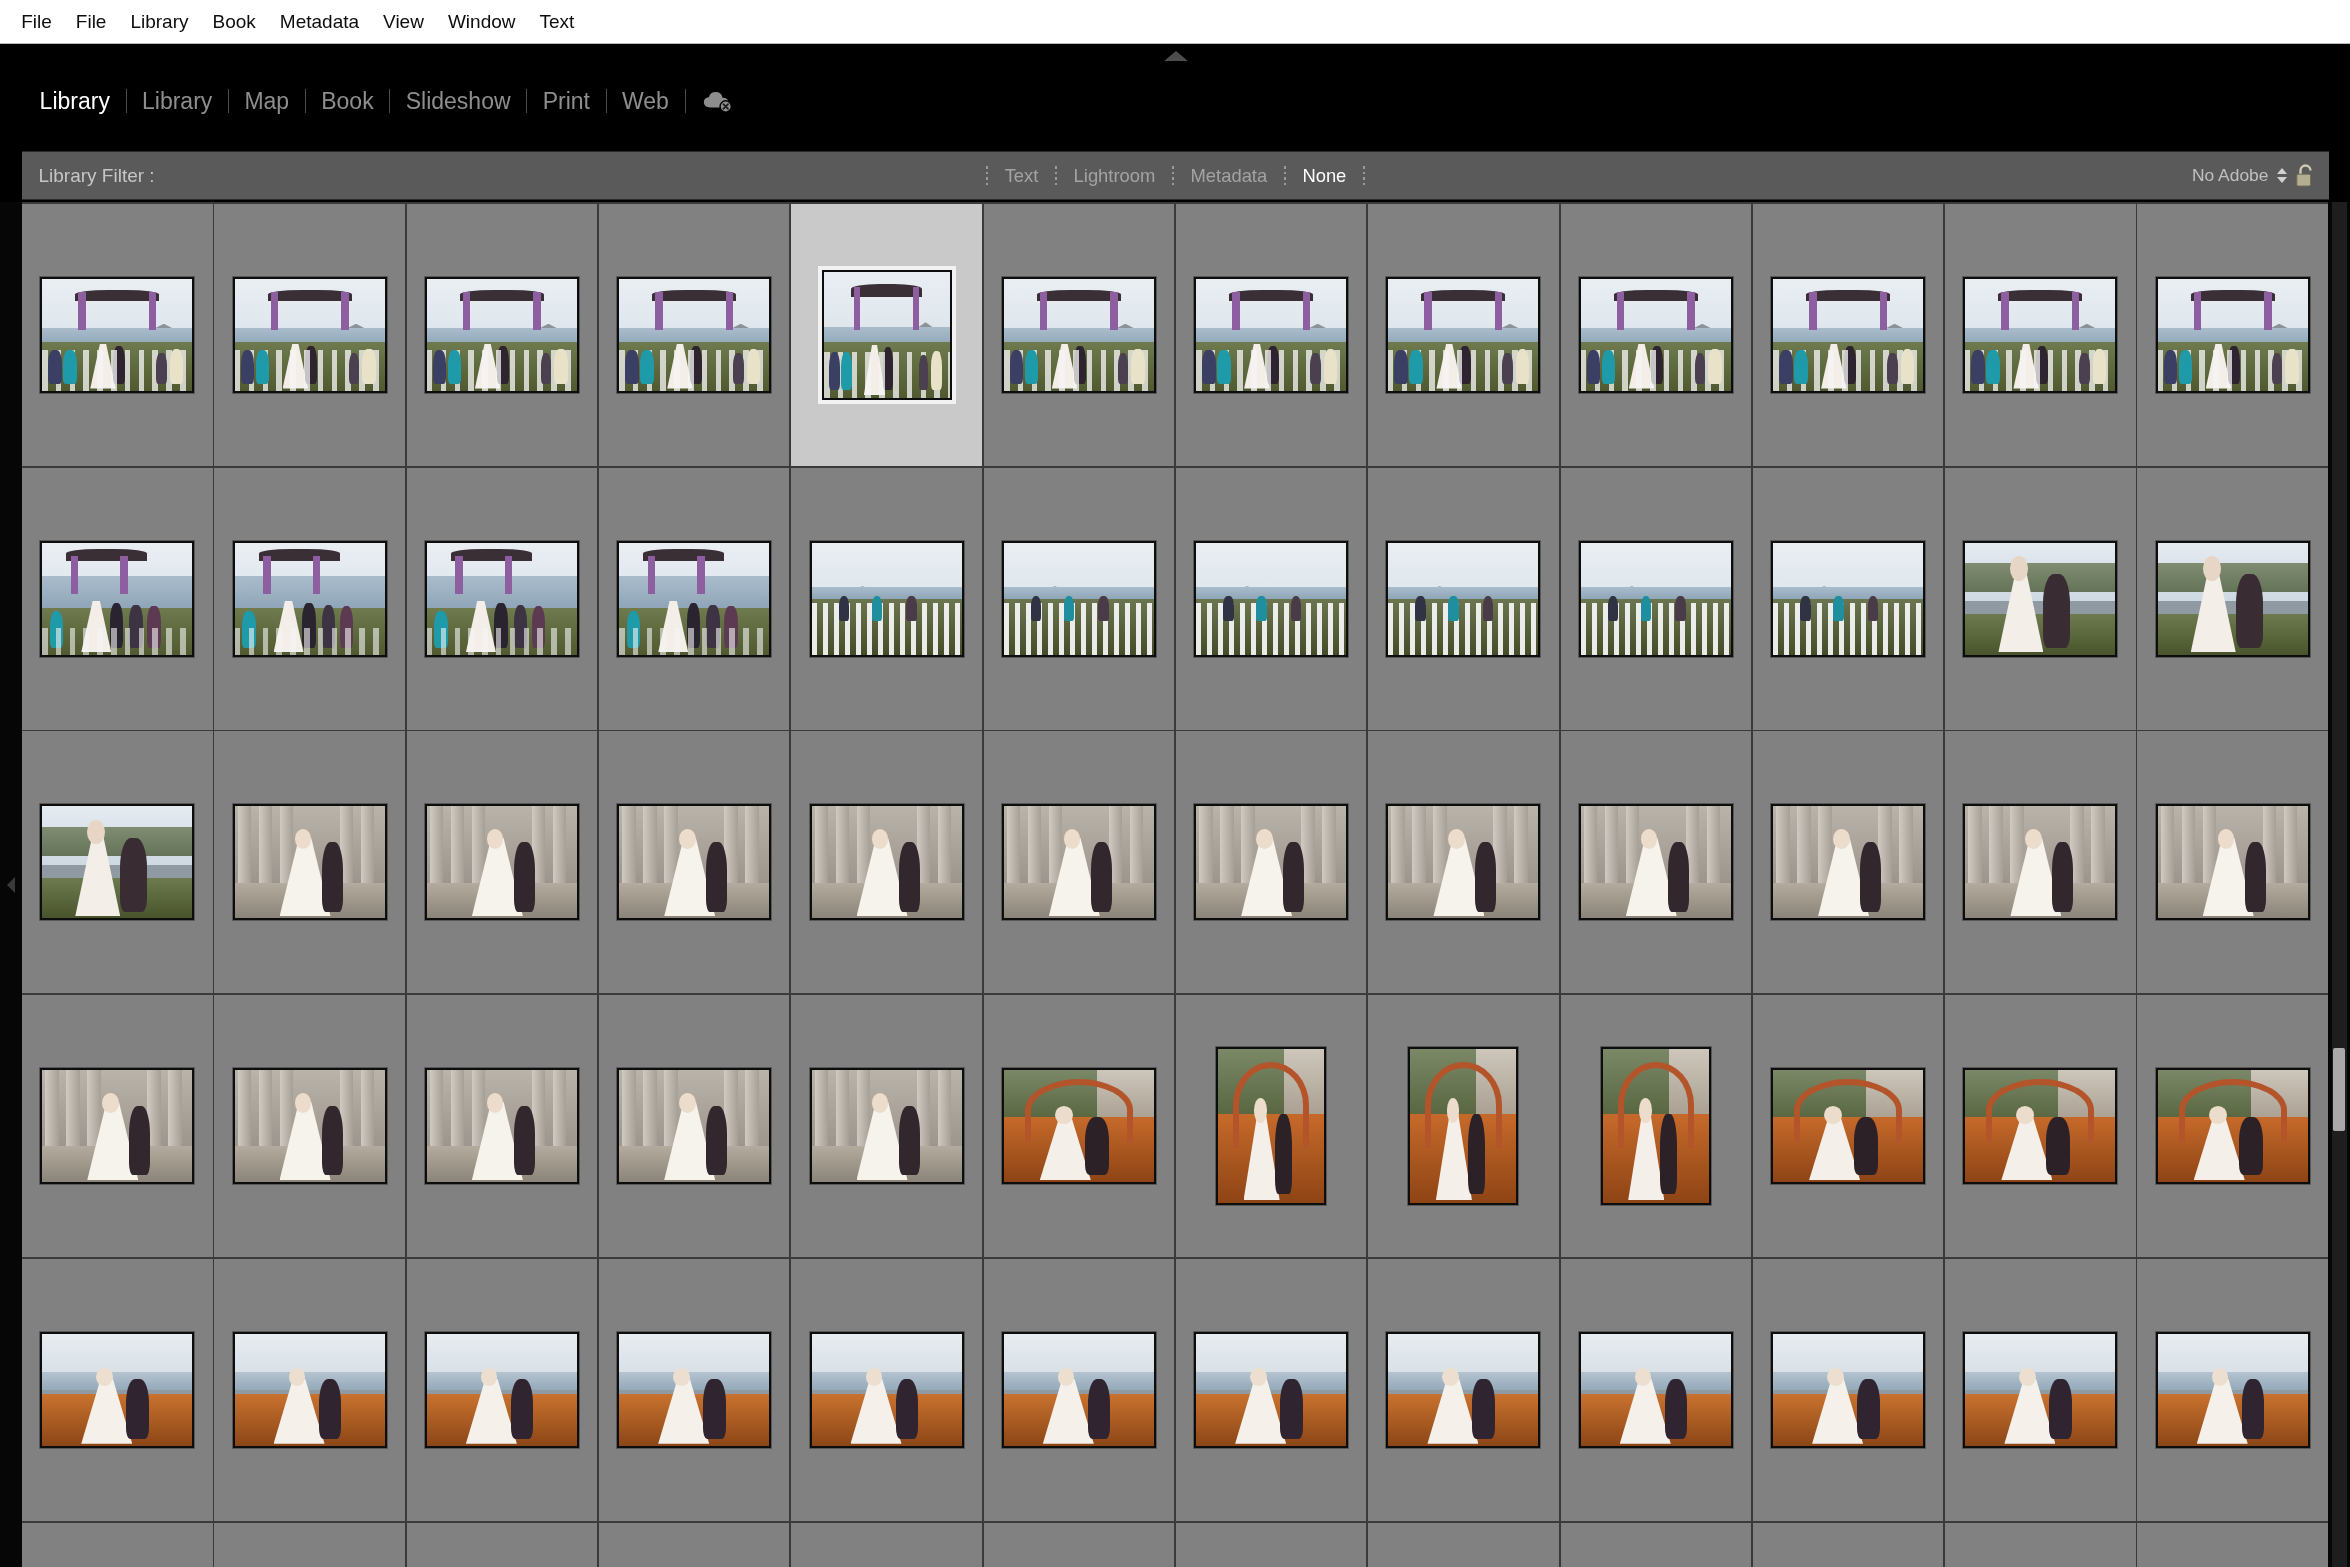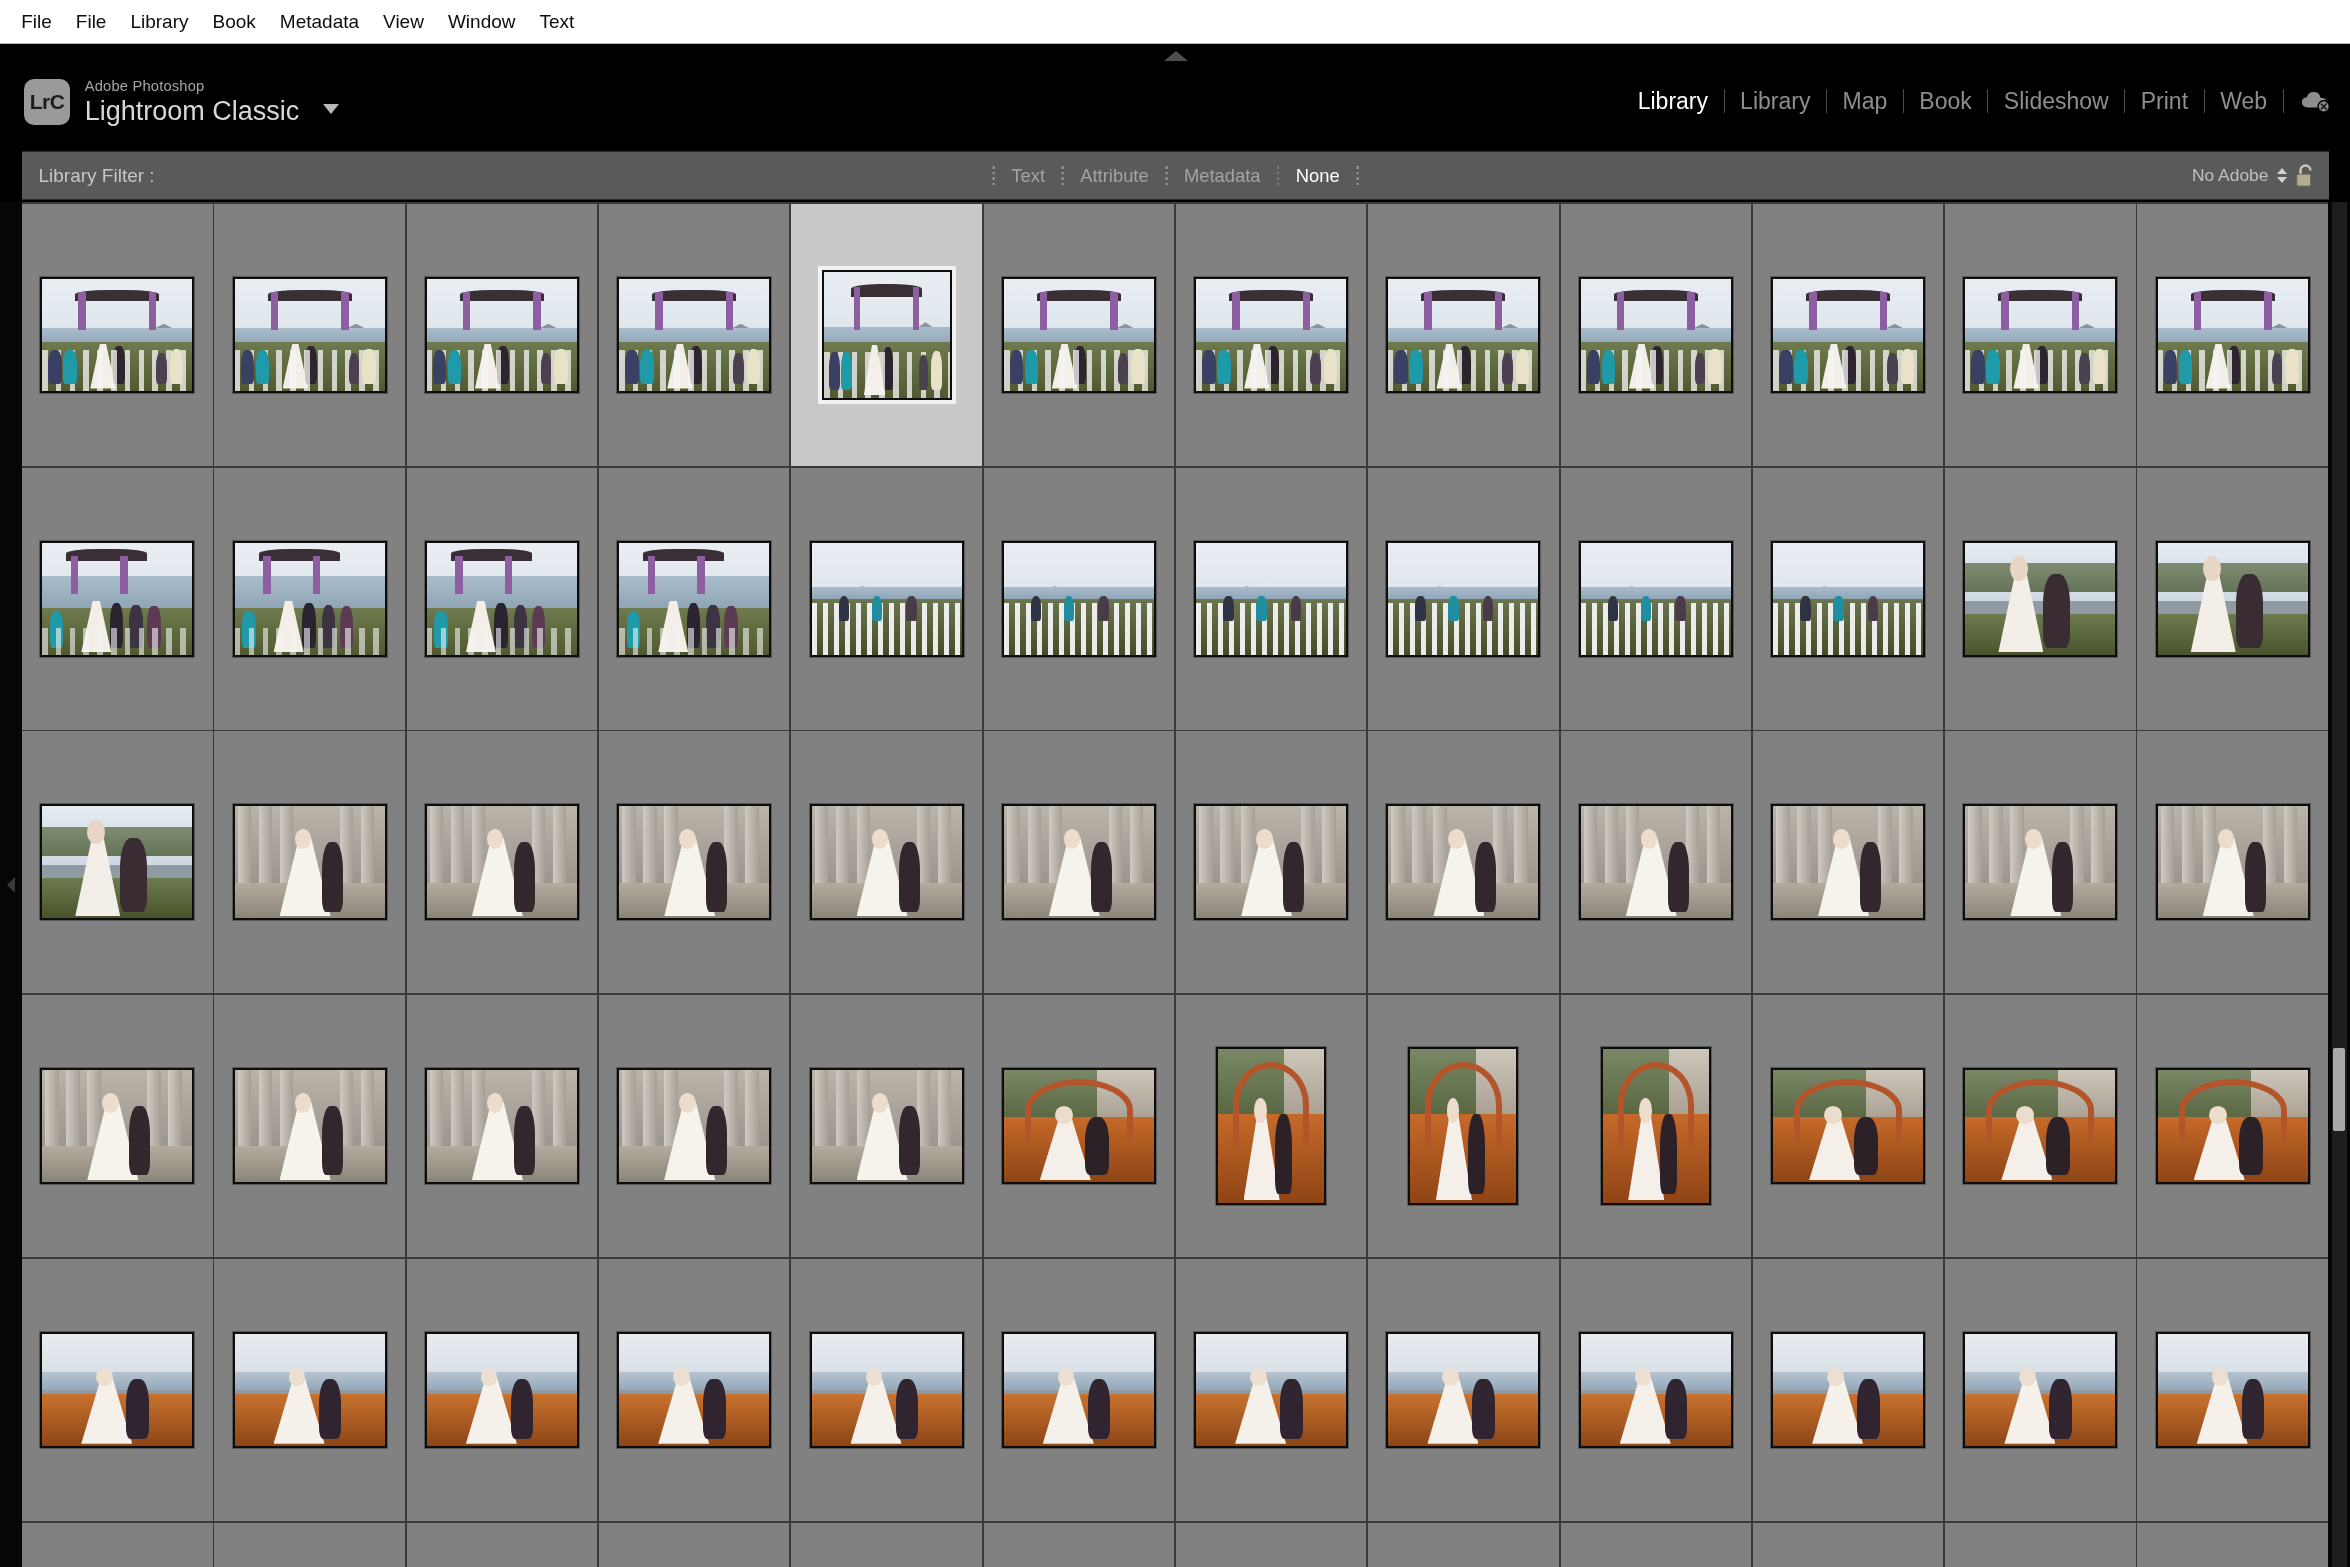--- a/index.html
+++ b/index.html
@@ -178,28 +178,20 @@
     <div class="menu-item">Metadata</div>
     <div class="menu-item">View</div>
     <div class="menu-item">Window</div>
     <div class="menu-item">Text</div>
   </div>
 
 <div id="identitybar">
 
   <div id="top-panel-arrow"></div>
 
-  <div id="identity">
-    <div id="lrc-badge">LrC</div>
-    <div id="identity-text">
-      <div id="app-suite">Adobe Photoshop</div>
-      <div id="app-name">Lightroom Classic</div>
-    </div>
-    <div id="identity-caret"></div>
-  </div>
 
   <div id="modulepicker">
     <div id="module-list" style="display:flex;align-items:center;">
         <div class="module active">Library</div>
         <div class="module-sep"></div>
         <div class="module">Library</div>
         <div class="module-sep"></div>
         <div class="module">Map</div>
         <div class="module-sep"></div>
         <div class="module">Book</div>
@@ -222,21 +214,21 @@
   </div>
 </div>
 
 <div id="filterbar">
   <div id="filter-label">Library Filter :</div>
 
   <div id="filter-center">
       <span class="dotsep"></span>
       <span class="filt">Text</span>
       <span class="dotsep"></span>
-      <span class="filt">Attribute</span>
+      <span class="filt">Lightroom</span>
       <span class="dotsep"></span>
       <span class="filt">Metadata</span>
       <span class="dotsep"></span>
       <span class="filt active">None</span>
       <span class="dotsep"></span>
     </div>
 
   <div id="filter-right">
     <span id="nofilter-text">No Adobe</span>
     <span id="nofilter-stepper">

